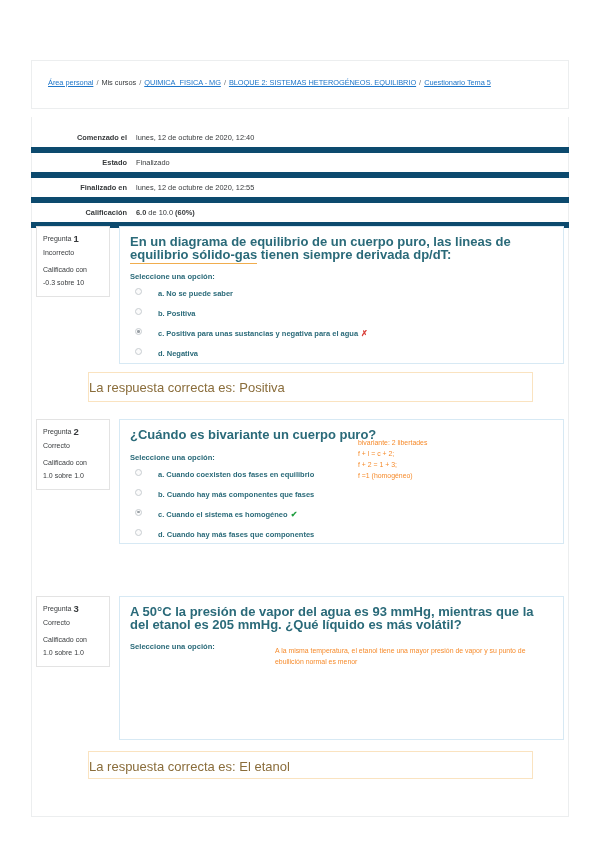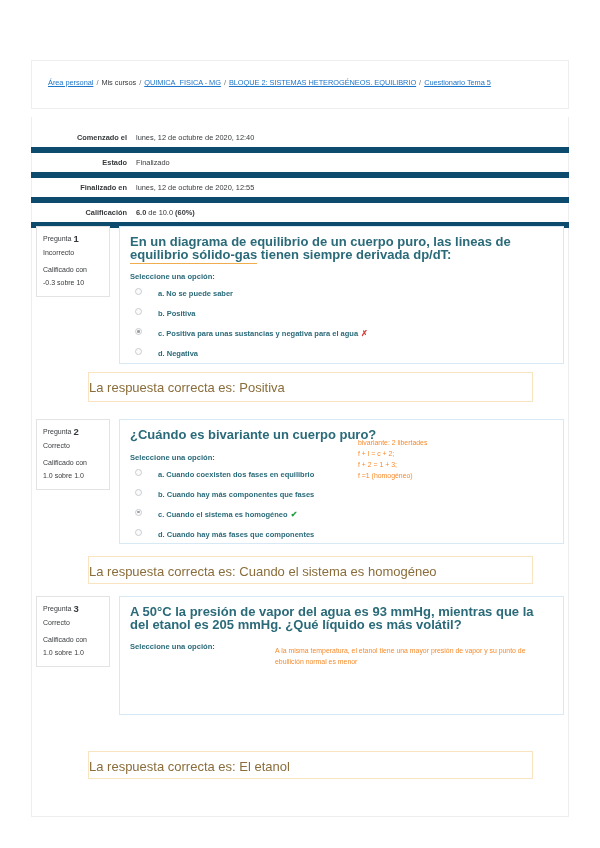--- a/index.html
+++ b/index.html
@@ -328,35 +328,32 @@
         <li>
           <span class="radio"></span><span>d. Cuando hay más fases que componentes</span>
         </li>
       </ul>
       <div class="annot" style="left:238px; top:17px; width:190px; white-space:pre-line;">bivariante: 2 libertades
 f + l = c + 2;
 f + 2 = 1 + 3;
 f =1 (homogéneo)</div>
     </div>
   </div>
-  <div class="feedback" style="top:556px; height:28px;">
-    <span>La respuesta correcta es: Cuando el sistema es homogéneo</span>
-  </div>
 
   <div class="question" id="q3" style="top:596px; height:140px;">
     <div class="qinfo">
       <span class="qnum-label">Pregunta</span>
       <span class="qnum">3</span>
       <span class="qstate">Correcto</span>
       <span class="qgrade">
         <span>Calificado con</span><br>
         <span>1.0 sobre 1.0</span>
       </span>
     </div>
-    <div class="qbody" style="height:119px;">
+    <div class="qbody" style="height:144px;">
       <p class="qtext">A 50°C la presión de vapor del agua es 93 mmHg, mientras que la del etanol es 205 mmHg. ¿Qué líquido es más volátil?</p>
       <p class="prompt">Seleccione una opción:</p>
       <div class="annot" style="left:155px; top:48px; width:262px;">A la misma temperatura, el etanol tiene una mayor presión de vapor y su punto de ebullición normal es menor</div>
     </div>
   </div>
   <div class="feedback" style="top:751px; height:28px;">
     <span>La respuesta correcta es: El etanol</span>
   </div>
 
 </div>

